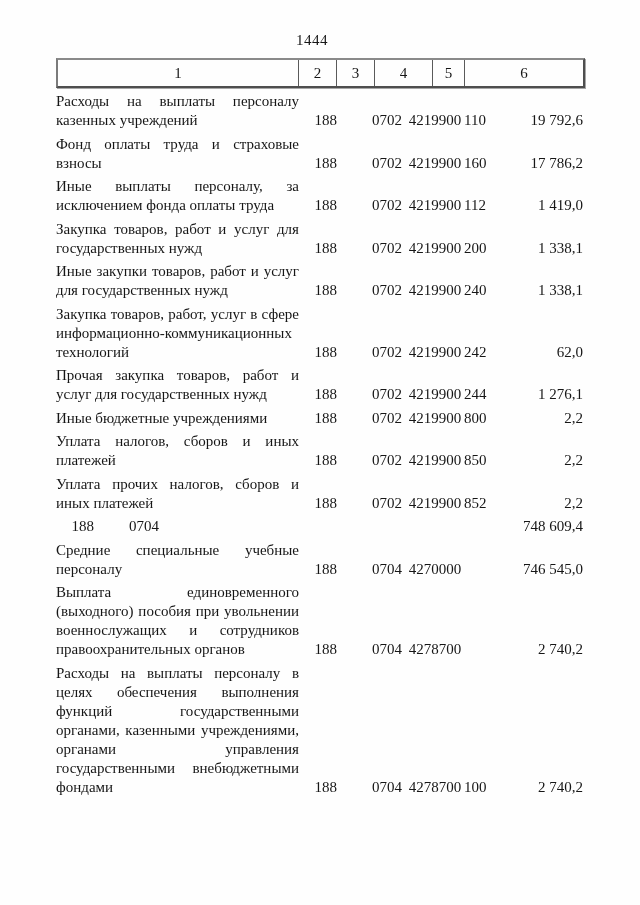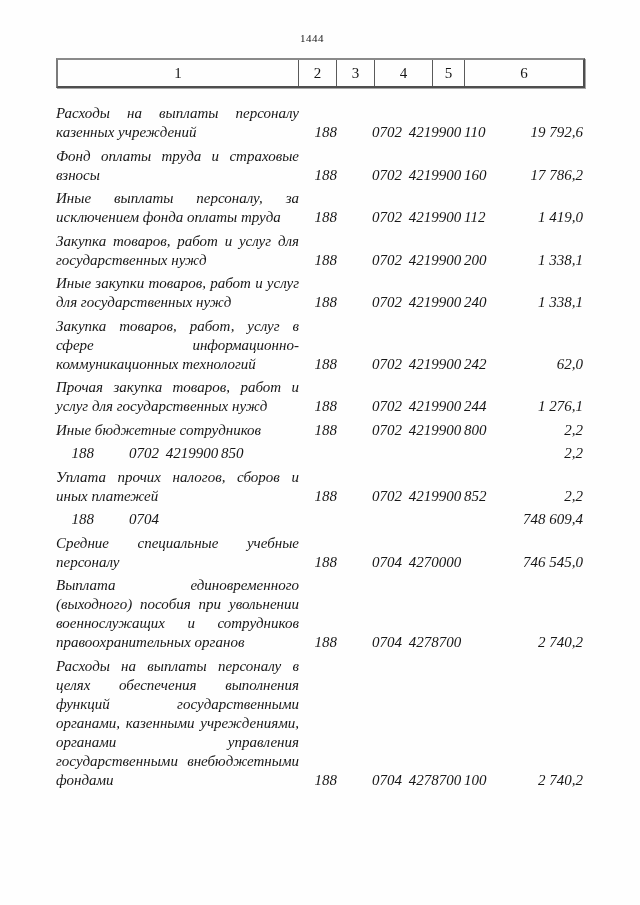--- a/index.html
+++ b/index.html
@@ -15,21 +15,21 @@
     font-family: "Liberation Serif", "DejaVu Serif", serif;
     color: #161616;
     overflow: hidden;
   }
   .page-number {
     position: absolute;
     top: 32px;
     left: 0;
     width: 624px;
     text-align: center;
-    font-size: 11px;
+    font-size: 15px;
     letter-spacing: 0.5px;
   }
   .table-header {
     position: absolute;
     left: 56px;
     top: 58px;
     width: 529px;
     height: 30px;
     box-sizing: border-box;
     display: flex;
@@ -50,23 +50,22 @@
   .hc:last-child { border-right: none; }
   .hc1 { width: 241px; }
   .hc2 { width: 38px; }
   .hc3 { width: 38px; }
   .hc4 { width: 58px; }
   .hc5 { width: 32px; }
   .hc6 { flex: 1; }
   .table-body {
     position: absolute;
     left: 56px;
-    top: 104px;
+    top: 92px;
     width: 529px;
-    font-style: italic;
   }
   .row {
     display: flex;
     align-items: flex-end;
     margin-bottom: 4.5px;
     font-size: 15px;
     line-height: 19px;
   }
   .c { box-sizing: border-box; }
   .c1 {
@@ -154,29 +153,30 @@
     <div class="row">
       <div class="c c1">Прочая закупка товаров, работ и услуг для государственных нужд</div>
       <div class="c c2">188</div>
       <div class="c c3">0702</div>
       <div class="c c4">4219900</div>
       <div class="c c5">244</div>
       <div class="c c6">1 276,1</div>
     </div>
 
     <div class="row">
-      <div class="c c1">Иные бюджетные сотрудников</div>
+      <div class="c c1">Иные бюджетные учреждениями</div>
       <div class="c c2">188</div>
       <div class="c c3">0702</div>
       <div class="c c4">4219900</div>
       <div class="c c5">800</div>
       <div class="c c6">2,2</div>
     </div>
 
     <div class="row">
+      <div class="c c1">Уплата налогов, сборов и иных платежей</div>
       <div class="c c2">188</div>
       <div class="c c3">0702</div>
       <div class="c c4">4219900</div>
       <div class="c c5">850</div>
       <div class="c c6">2,2</div>
     </div>
 
     <div class="row">
       <div class="c c1">Уплата прочих налогов, сборов и иных платежей</div>
       <div class="c c2">188</div>

